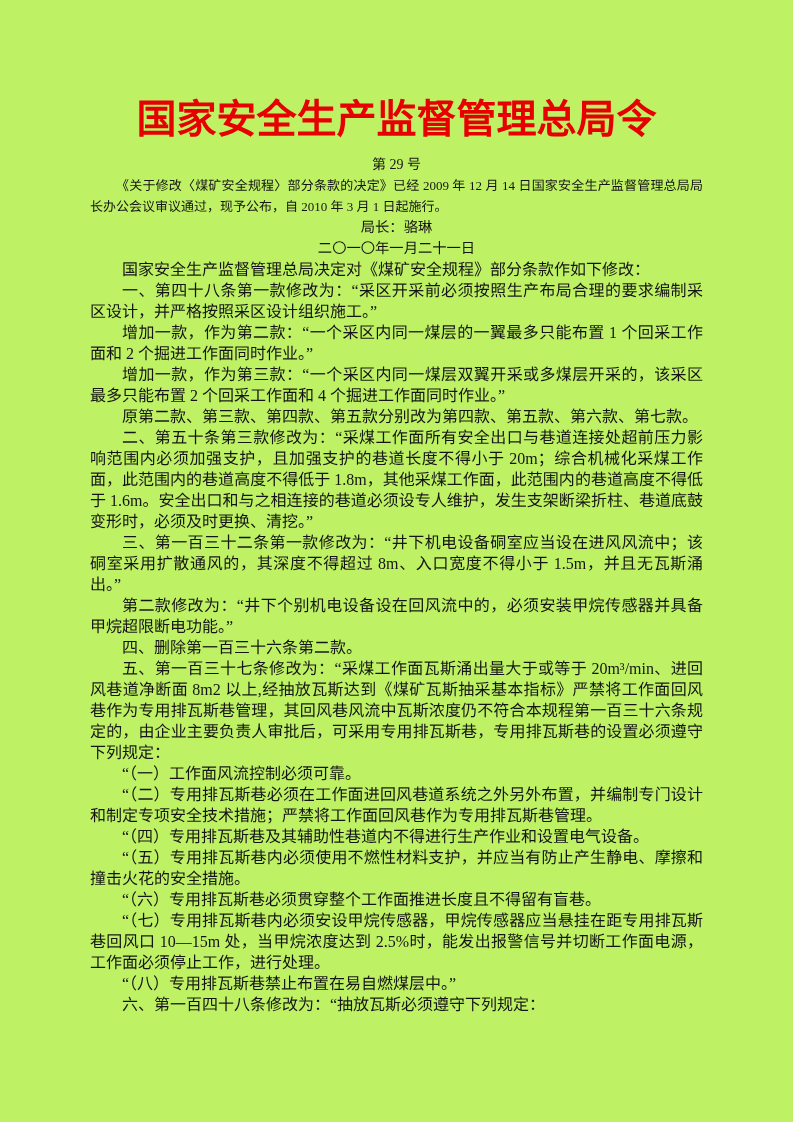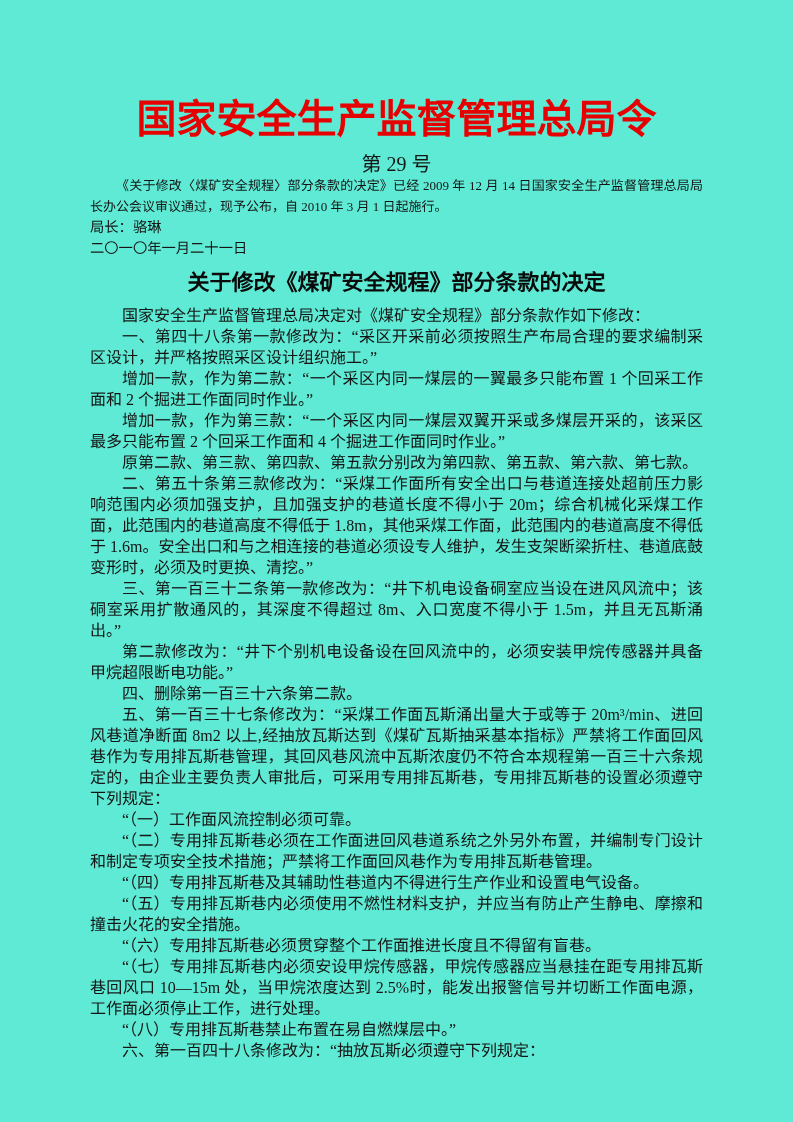--- a/index.html
+++ b/index.html
@@ -5,56 +5,56 @@
   html, body {
     margin: 0;
     padding: 0;
     background: #ffffff;
   }
   .page {
     position: relative;
     width: 793px;
     height: 1122px;
     margin: 0 auto;
-    background: #5eead4;
+    background: #bef264;
     overflow: hidden;
     font-family: "Liberation Serif", "DejaVu Serif", serif;
     color: #151515;
   }
   .content {
     margin: 0 90px;
     width: 613px;
   }
   .order-title {
     margin: 92px 0 0 0;
     font-size: 40px;
     line-height: 56px;
     font-weight: bold;
     text-align: center;
     font-family: "Liberation Serif", "DejaVu Serif", serif;
     letter-spacing: 0px;
     white-space: nowrap;
   }
   .order-no {
     margin-top: 6px;
-    font-size: 20px;
+    font-size: 14px;
     line-height: 21px;
     text-align: center;
   }
   .preamble {
     margin: 0;
     font-size: 13px;
     line-height: 21px;
     text-indent: 2em;
     text-align: justify;
   }
   .sig-line {
     font-size: 14.3px;
     line-height: 21px;
-    text-align: left;
+    text-align: center;
   }
   .decision-title {
     margin: 8px 0 6px 0;
     font-size: 22px;
     line-height: 32px;
     font-weight: bold;
     text-align: center;
     font-family: "Liberation Sans", "DejaVu Sans", sans-serif;
     color: #0a0a0a;
   }
@@ -75,21 +75,20 @@
     <h1 class="order-title" style="color: rgb(230, 0, 0);">国家安全生产监督管理总局令</h1>
 
     <div class="order-no">第 29 号</div>
 
     <p class="preamble">《关于修改〈煤矿安全规程〉部分条款的决定》已经 2009 年 12 月 14 日国家安全生产监督管理总局局长办公会议审议通过，现予公布，自 2010 年 3 月 1 日起施行。</p>
 
     <div class="sig-line">局长：骆琳</div>
 
     <div class="sig-line">二〇一〇年一月二十一日</div>
 
-    <h2 class="decision-title">关于修改《煤矿安全规程》部分条款的决定</h2>
 
     <div>
       <p class="body-paragraph">国家安全生产监督管理总局决定对《煤矿安全规程》部分条款作如下修改：</p>
       <p class="body-paragraph">一、第四十八条第一款修改为：“采区开采前必须按照生产布局合理的要求编制采区设计，并严格按照采区设计组织施工。”</p>
       <p class="body-paragraph">增加一款，作为第二款：“一个采区内同一煤层的一翼最多只能布置 1 个回采工作面和 2 个掘进工作面同时作业。”</p>
       <p class="body-paragraph">增加一款，作为第三款：“一个采区内同一煤层双翼开采或多煤层开采的，该采区最多只能布置 2 个回采工作面和 4 个掘进工作面同时作业。”</p>
       <p class="body-paragraph">原第二款、第三款、第四款、第五款分别改为第四款、第五款、第六款、第七款。</p>
       <p class="body-paragraph">二、第五十条第三款修改为：“采煤工作面所有安全出口与巷道连接处超前压力影响范围内必须加强支护，且加强支护的巷道长度不得小于 20m；综合机械化采煤工作面，此范围内的巷道高度不得低于 1.8m，其他采煤工作面，此范围内的巷道高度不得低于 1.6m。安全出口和与之相连接的巷道必须设专人维护，发生支架断梁折柱、巷道底鼓变形时，必须及时更换、清挖。”</p>
       <p class="body-paragraph">三、第一百三十二条第一款修改为：“井下机电设备硐室应当设在进风风流中；该硐室采用扩散通风的，其深度不得超过 8m、入口宽度不得小于 1.5m，并且无瓦斯涌出。”</p>
       <p class="body-paragraph">第二款修改为：“井下个别机电设备设在回风流中的，必须安装甲烷传感器并具备甲烷超限断电功能。”</p>

